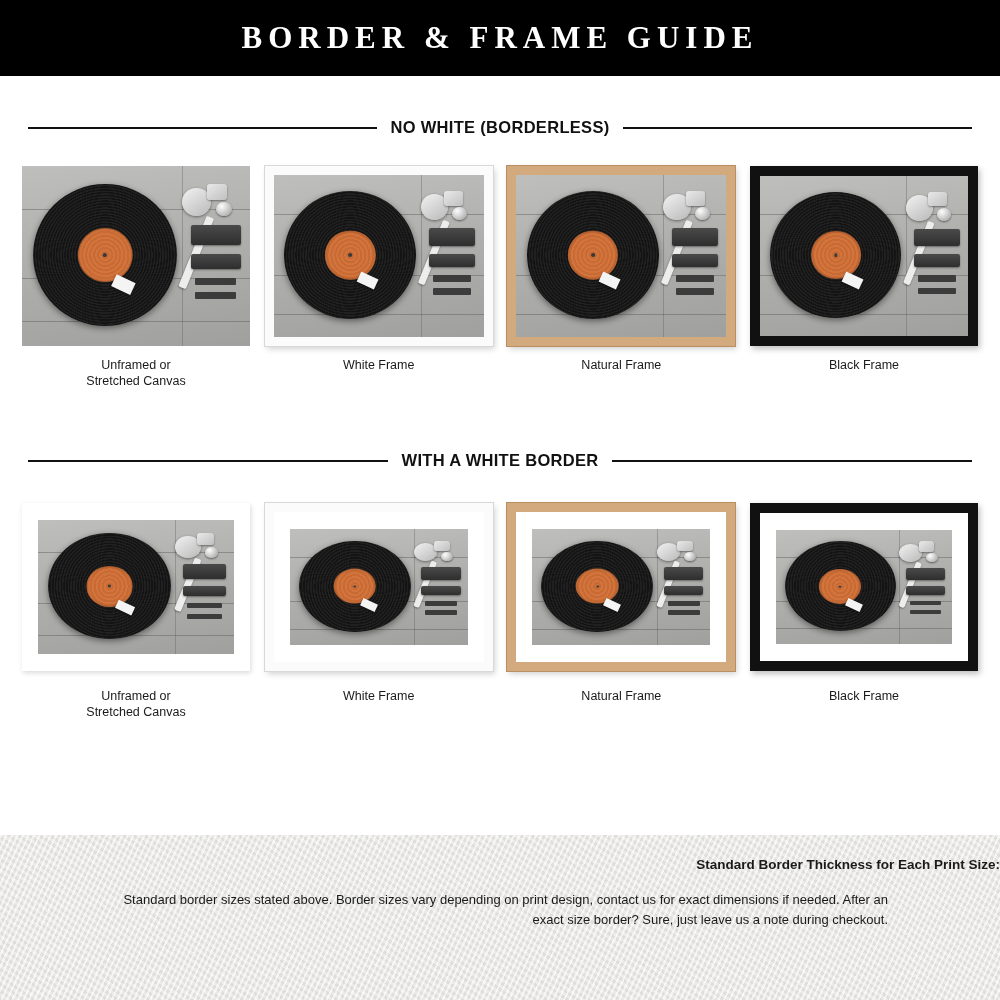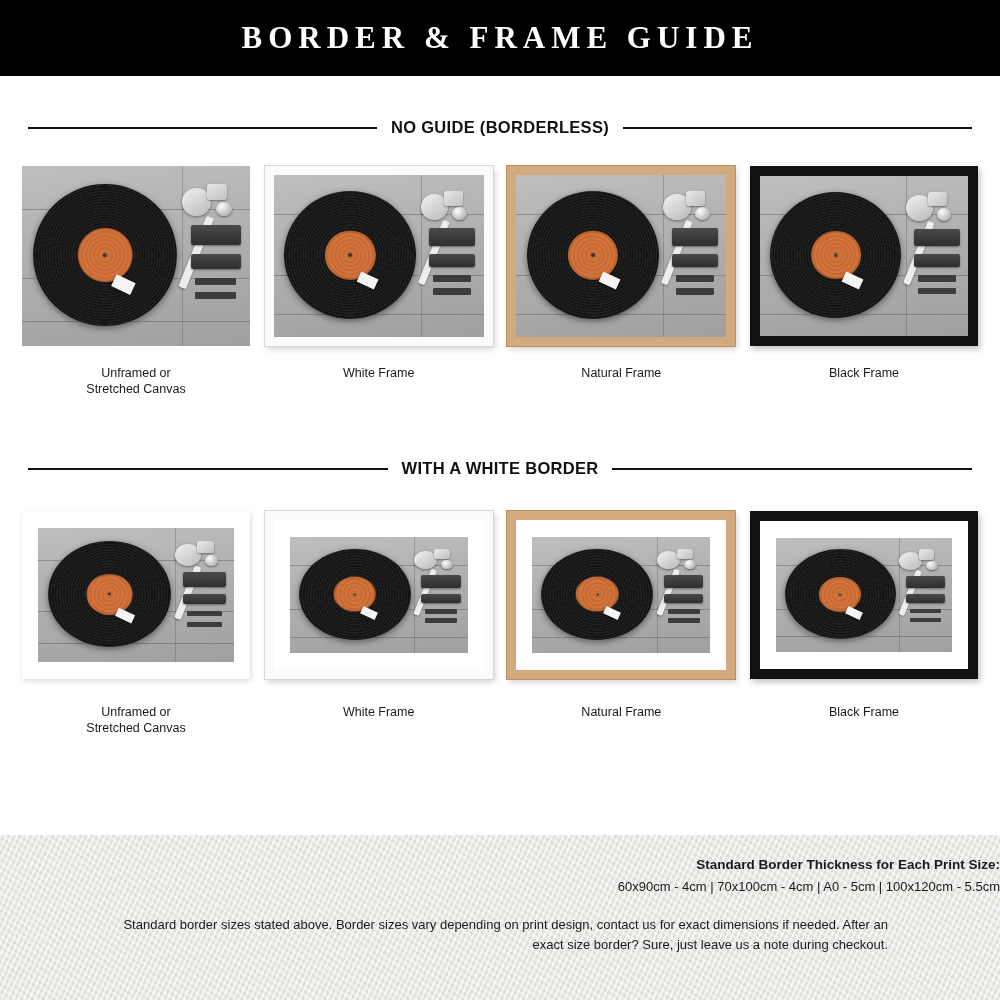--- a/index.html
+++ b/index.html
@@ -66,21 +66,21 @@
     align-items: center;
   }
   .cell-art-wrap {
     width: 232px;
     height: 182px;
     display: flex;
     align-items: center;
     justify-content: center;
   }
   .caption {
-    margin-top: 18px;
+    margin-top: 10px;
     font-size: 12.5px;
     line-height: 16px;
     text-align: center;
     color: #1a1a1a;
   }
 
   
   .frame {
     box-sizing: border-box;
     position: relative;
@@ -252,21 +252,21 @@
 </head>
 <body>
 
 <div class="header-bar">
   <div class="header-title">BORDER &amp; FRAME GUIDE</div>
 </div>
 
 <div style="height:42px"></div>
 <div class="section-head">
   <div class="rule"></div>
-  <div class="section-title">NO GUIDE (BORDERLESS)</div>
+  <div class="section-title">NO WHITE (BORDERLESS)</div>
   <div class="rule"></div>
 </div>
 
 <div style="height:28px"></div>
 <div class="row">
 
   <div class="cell">
     <div class="cell-art-wrap">
       <div class="frame unframed" style="width:228px;height:180px;">
         <div class="mat none">
@@ -523,15 +523,14 @@
       </div>
     </div>
     <div class="caption">
       <span>Black Frame</span>
     </div>
   </div>
 </div>
 
 <div class="footer">
   <div class="f-title">Standard Border Thickness for Each Print Size:</div>
-  <div class="f-line">60x90cm - 4cm  |  70x100cm - 4cm  |  A0 - 5cm  |  100x120cm - 5.5cm</div>
   <div class="f-note">Standard border sizes stated above. Border sizes vary depending on print design, contact us for exact dimensions if needed. After an exact size border? Sure, just leave us a note during checkout.</div>
 </div>
 
 </body></html>

